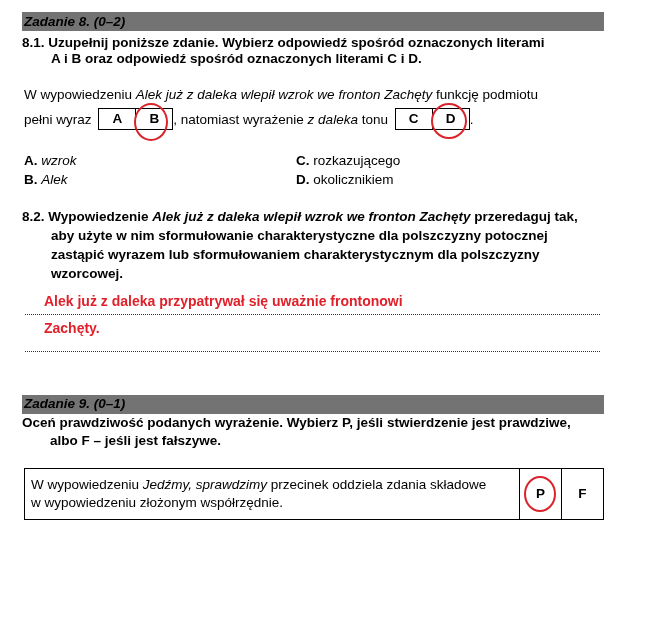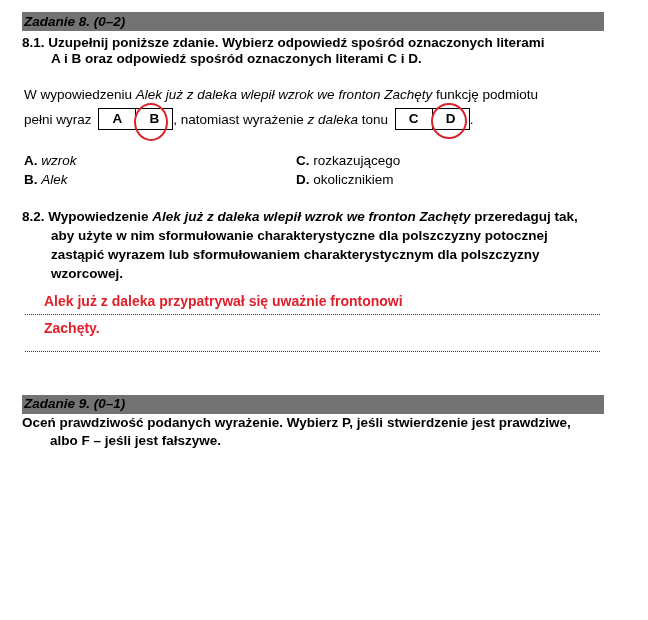--- a/index.html
+++ b/index.html
@@ -164,14 +164,27 @@
 <div class="dotted" style="top:314px;"></div>
 <div class="answer" style="top:317px;">Zachęty.</div>
 <div class="dotted" style="top:351px;"></div>
 
 <div class="task-header" style="top:395px; height:19px; line-height:18px;">Zadanie 9. (0–1)</div>
 <div class="line bold" style="left:22px; top:414px;">Oceń prawdziwość podanych wyrażenie. Wybierz P, jeśli stwierdzenie jest prawdziwe,</div>
 <div class="line bold" style="left:22px; top:432px;margin-left:28px;">albo F – jeśli jest fałszywe.</div>
 
 <table class="pf">
   <tbody>
+      <tr>
+    <td class="stmt">
+      <span>W wypowiedzeniu </span><span class="it">Jedźmy, sprawdzimy</span><span> przecinek oddziela zdania składowe</span><br>
+      <span>w wypowiedzeniu złożonym współrzędnie.</span>
+    </td>
+    <td class="opt">
+      <span>P</span>
+      <div class="circle"></div>
+    </td>
+    <td class="opt">
+      <span>F</span>
+    </td>
+  </tr>
 </tbody>
   </table>
 
 </body></html>

